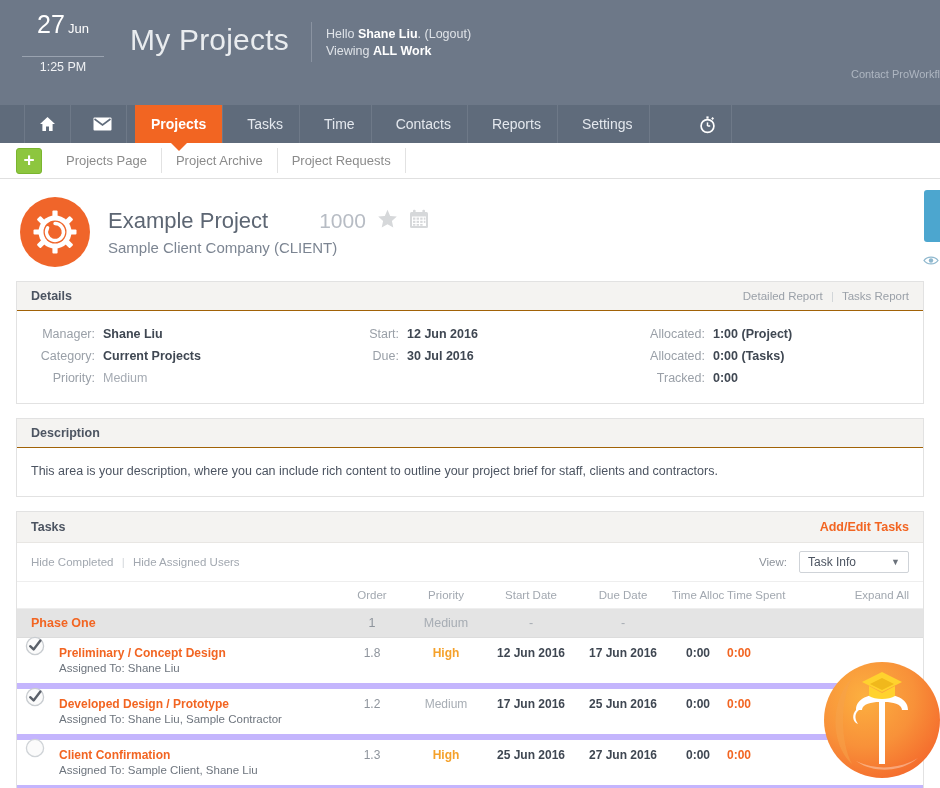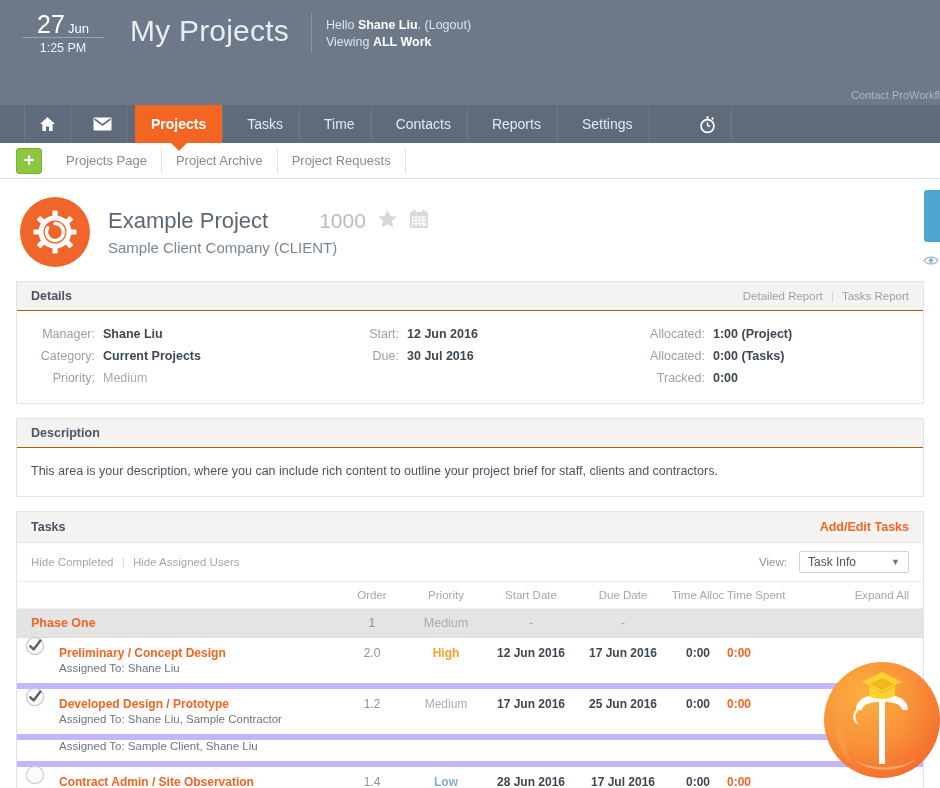--- a/index.html
+++ b/index.html
@@ -14,36 +14,36 @@
 
   
   .topbar {
     height: 105px;
     background: #6d7888;
     position: relative;
   }
   .hdr-inner { display:flex; align-items:center; padding: 10px 0 0 22px; }
 
   .datebox { width: 82px; text-align:center; color:#ffffff; padding-top:2px; }
-  .datebox .d1 { line-height: 1; white-space:nowrap; border-bottom:1px solid #9aa3b0; padding-bottom:0; }
+  .datebox .d1 { line-height: 1; white-space:nowrap; border-bottom:1px solid #9aa3b0; padding-bottom:19px; }
   .datebox .dnum { font-size: 25px; font-weight: 400; letter-spacing:0px; }
   .datebox .dmon { font-size: 13px; font-weight: 400; margin-left:3px; }
   .datebox .dtime { font-size: 12.5px; padding-top:3px; color:#f0f2f5; }
 
   .apptitle {
     font-size: 30px; color:#e9ecef; font-weight:400;
     margin-left: 26px; margin-right: 22px; letter-spacing:0.2px;
     padding-bottom: 4px;
   }
   .hdr-divider { width:1px; height:40px; background:#8a93a1; margin-right:14px; }
   .helloblk { color:#dfe3e8; font-size:12.5px; line-height:17px; padding-top:2px; }
   .helloblk b { color:#ffffff; font-weight:bold; }
 
   .contact-link {
-    position:absolute; right:0px; top:89px;
+    position:absolute; right:0px; top:68px;
     font-size:11px; color:#aeb6c1; white-space:nowrap;
   }
 
   
   .navbar {
     height: 38px; background:#5f6b7b; display:flex; align-items:stretch;
     padding-left: 16px; position:relative;
   }
   .navitem {
     display:flex; align-items:center; justify-content:center;
@@ -417,21 +417,21 @@
       <tr class="task">
         <td class="tname">
           <span class="chk">
             <svg width="20" height="20" viewBox="0 0 20 20">
               <circle cx="10" cy="10" r="8.6" fill="#fbfbfb" stroke="#c8ccd0" stroke-width="1.3"></circle>
               <path d="M5.2 10.2 L8.6 13.4 L15.4 4.6" fill="none" stroke="#5a6069" stroke-width="2.4" stroke-linecap="round" stroke-linejoin="round"></path>
             </svg>
           </span>
           <span>Preliminary / Concept Design</span>
         </td>
-        <td class="ord">2.0</td>
+        <td class="ord">1.8</td>
         <td class="pri high">High</td>
         <td class="dt">12 Jun 2016</td>
         <td class="dt">17 Jun 2016</td>
         <td class="al">0:00</td>
         <td class="sp">0:00</td>
         <td></td>
       </tr>
       <tr class="assign">
         <td colspan="8">Assigned To: Shane Liu</td>
       </tr>
@@ -451,20 +451,37 @@
         <td class="dt">17 Jun 2016</td>
         <td class="dt">25 Jun 2016</td>
         <td class="al">0:00</td>
         <td class="sp">0:00</td>
         <td></td>
       </tr>
       <tr class="assign">
         <td colspan="8">Assigned To: Shane Liu, Sample Contractor</td>
       </tr>
 
+      <tr class="task">
+        <td class="tname">
+          <span class="chk">
+            <svg width="20" height="20" viewBox="0 0 20 20">
+              <circle cx="10" cy="10" r="8.6" fill="#fbfbfb" stroke="#cfd3d7" stroke-width="1.3"></circle>
+            </svg>
+          </span>
+          <span>Client Confirmation</span>
+        </td>
+        <td class="ord">1.3</td>
+        <td class="pri high">High</td>
+        <td class="dt">25 Jun 2016</td>
+        <td class="dt">27 Jun 2016</td>
+        <td class="al">0:00</td>
+        <td class="sp">0:00</td>
+        <td></td>
+      </tr>
       <tr class="assign">
         <td colspan="8">Assigned To: Sample Client, Shane Liu</td>
       </tr>
 
       <tr class="task">
         <td class="tname">
           <span class="chk">
             <svg width="20" height="20" viewBox="0 0 20 20">
               <circle cx="10" cy="10" r="8.6" fill="#fbfbfb" stroke="#cfd3d7" stroke-width="1.3"></circle>
             </svg>

